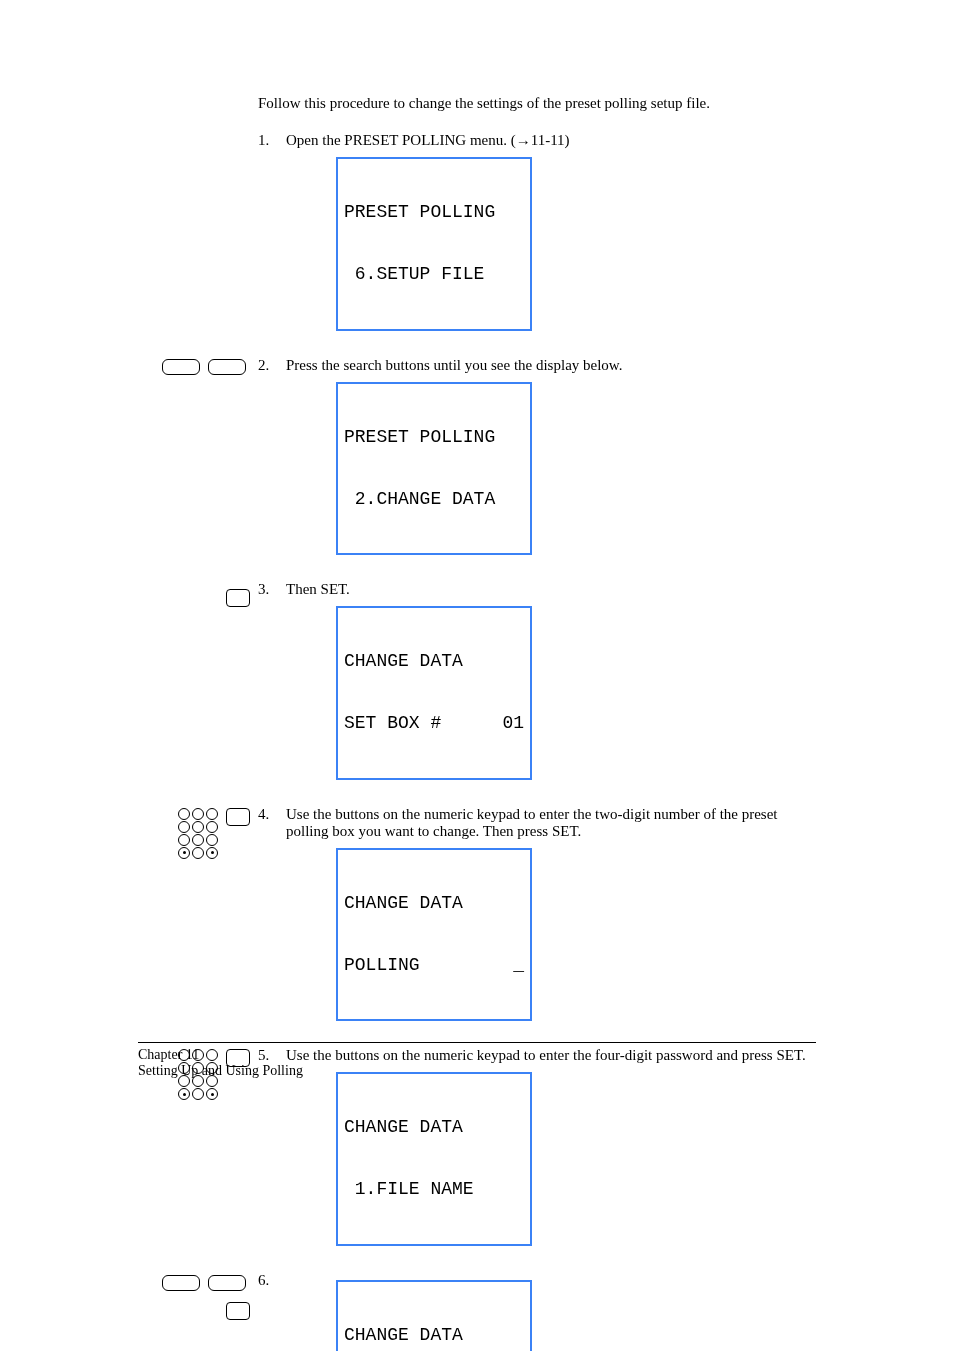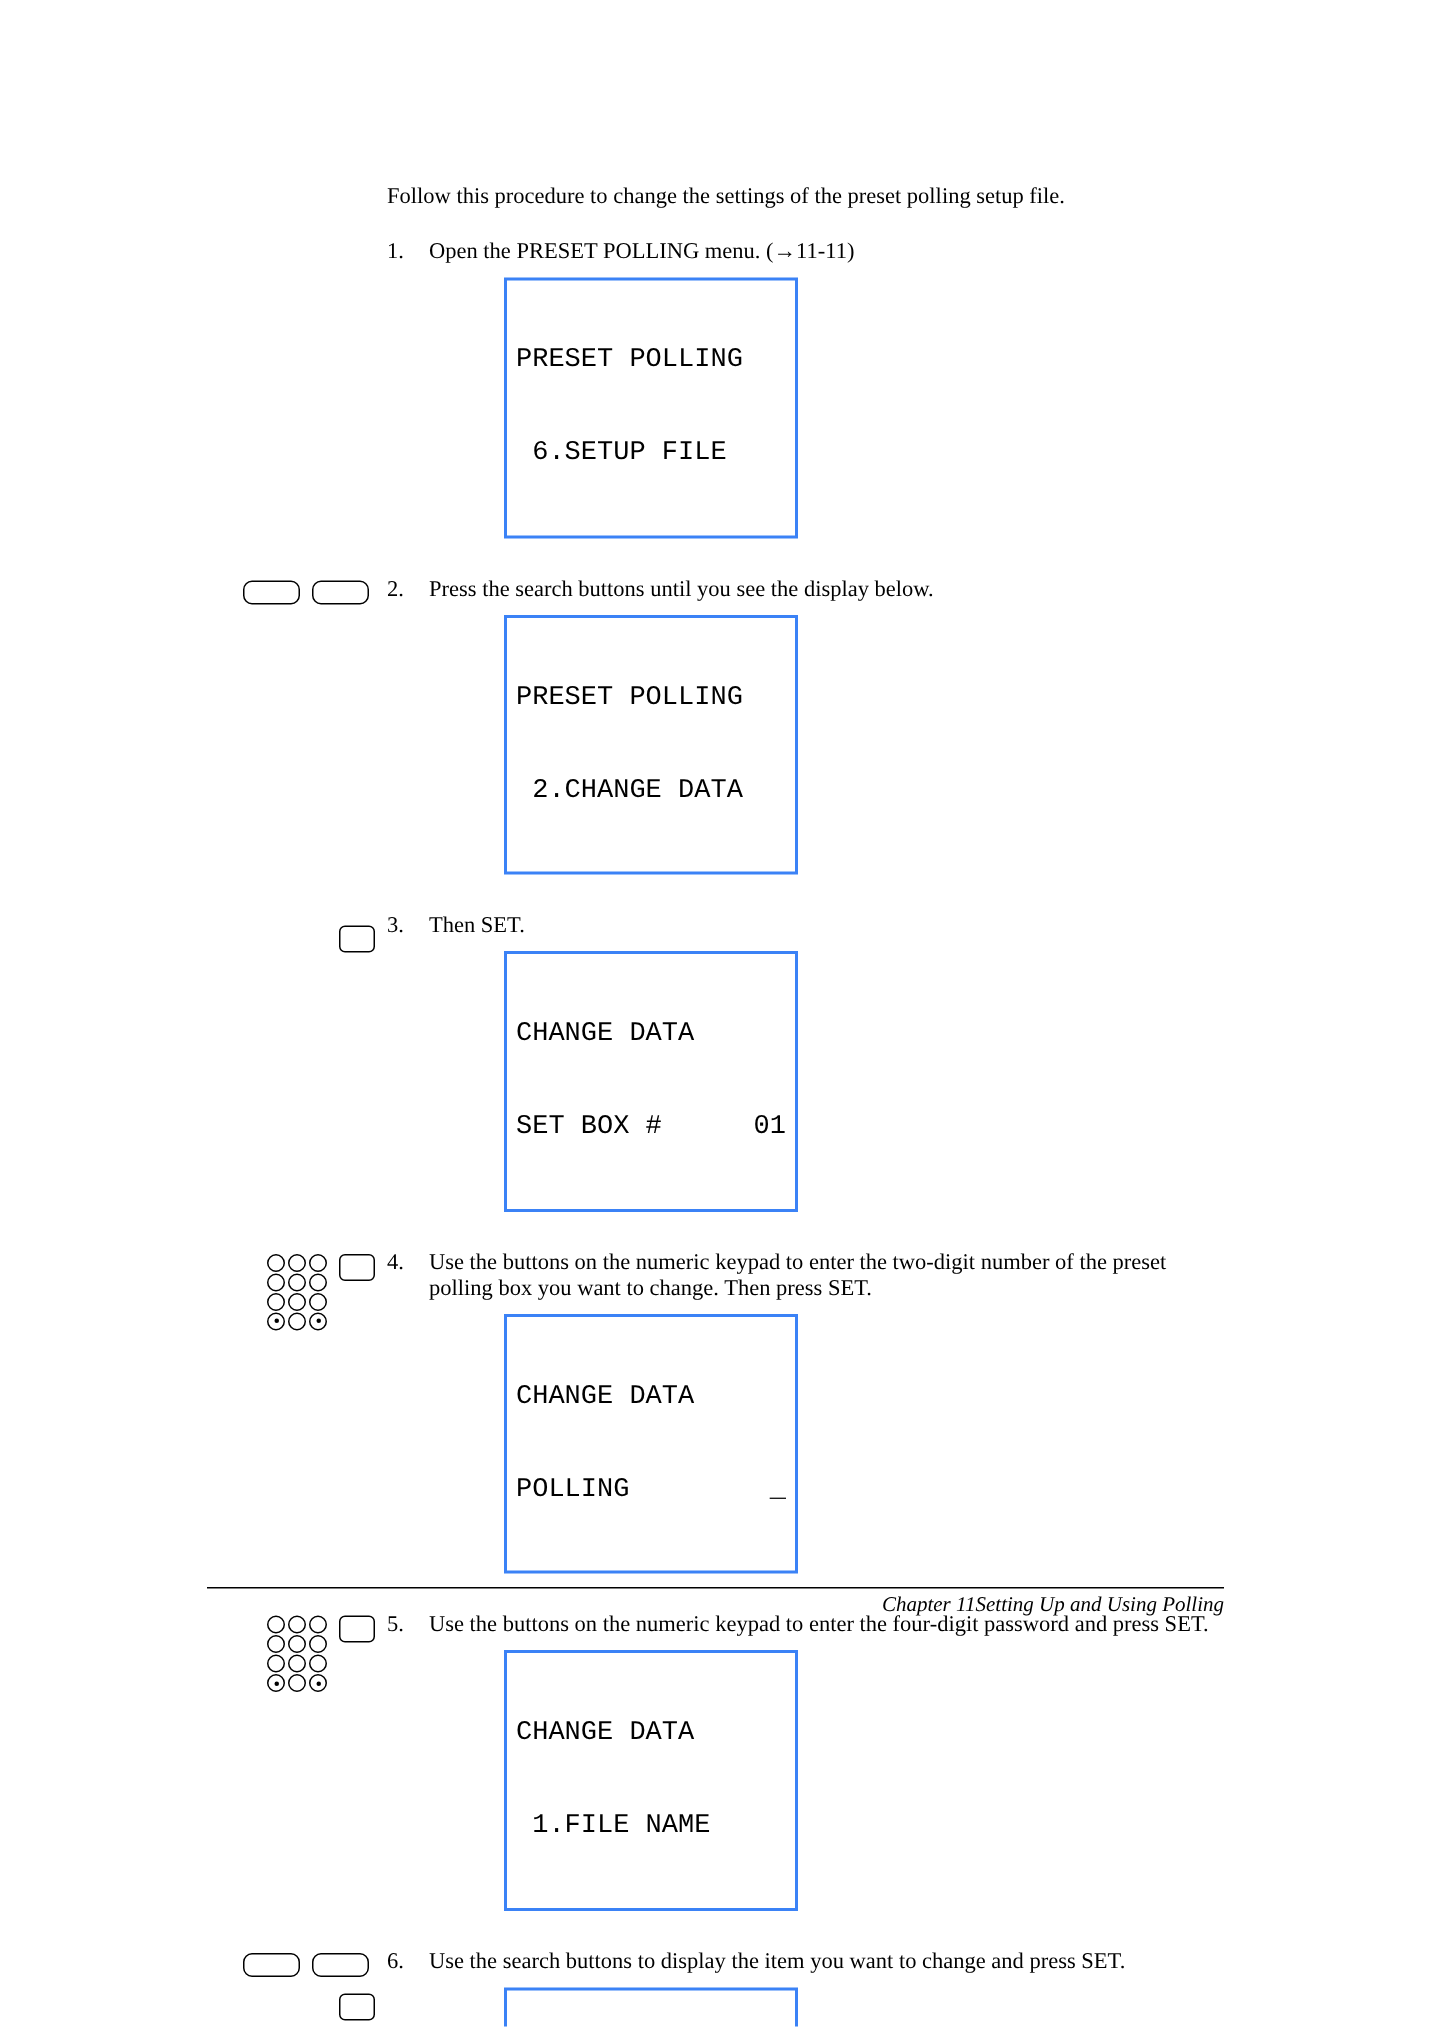--- a/index.html
+++ b/index.html
@@ -8,21 +8,21 @@
       font-family: 'Times New Roman', Times, serif;
       font-size: 15px;
       color: #000;
       background: #fff;
     }
     .page {
       width: 954px;
       height: 1351px;
       position: relative;
       box-sizing: border-box;
-      padding: 108px 138px 0 138px;
+      padding: 80px 138px 0 138px;
     }
     .intro {
       margin-left: 120px;
       margin-bottom: 20px;
     }
     .step {
       display: flex;
       align-items: flex-start;
       margin-bottom: 12px;
     }
@@ -123,23 +123,23 @@
     }
     
     .footer {
       position: absolute;
       bottom: 272px;
       left: 138px;
       right: 138px;
       border-top: 1px solid #000;
       padding-top: 4px;
       display: flex;
-      justify-content: flex-end;
-      font-style: italic;
+      justify-content: space-between;
       font-size: 14px;
+      flex-direction: column;
     }
   </style>
 </head>
 <body>
 
 <div class="page">
 
   <p class="intro">Follow this procedure to change the settings of the preset polling setup file.</p>
 
   <div class="step">
@@ -287,21 +287,20 @@
           <span class="btn-rect"></span>
         </div>
         <div>
           <span class="btn-square"></span>
         </div>
       </div>
     </div>
     <div class="step-body">
       <span class="step-number">6.</span>
       <div class="step-text">
-        <span>Use the search buttons to display the item you want to change and press SET.</span>
         <div class="display-box">
           <div>CHANGE DATA</div>
           <div> 1.FILE NAME</div>
         </div>
         
       </div>
     </div>
   </div>
 
   <div class="footer">

